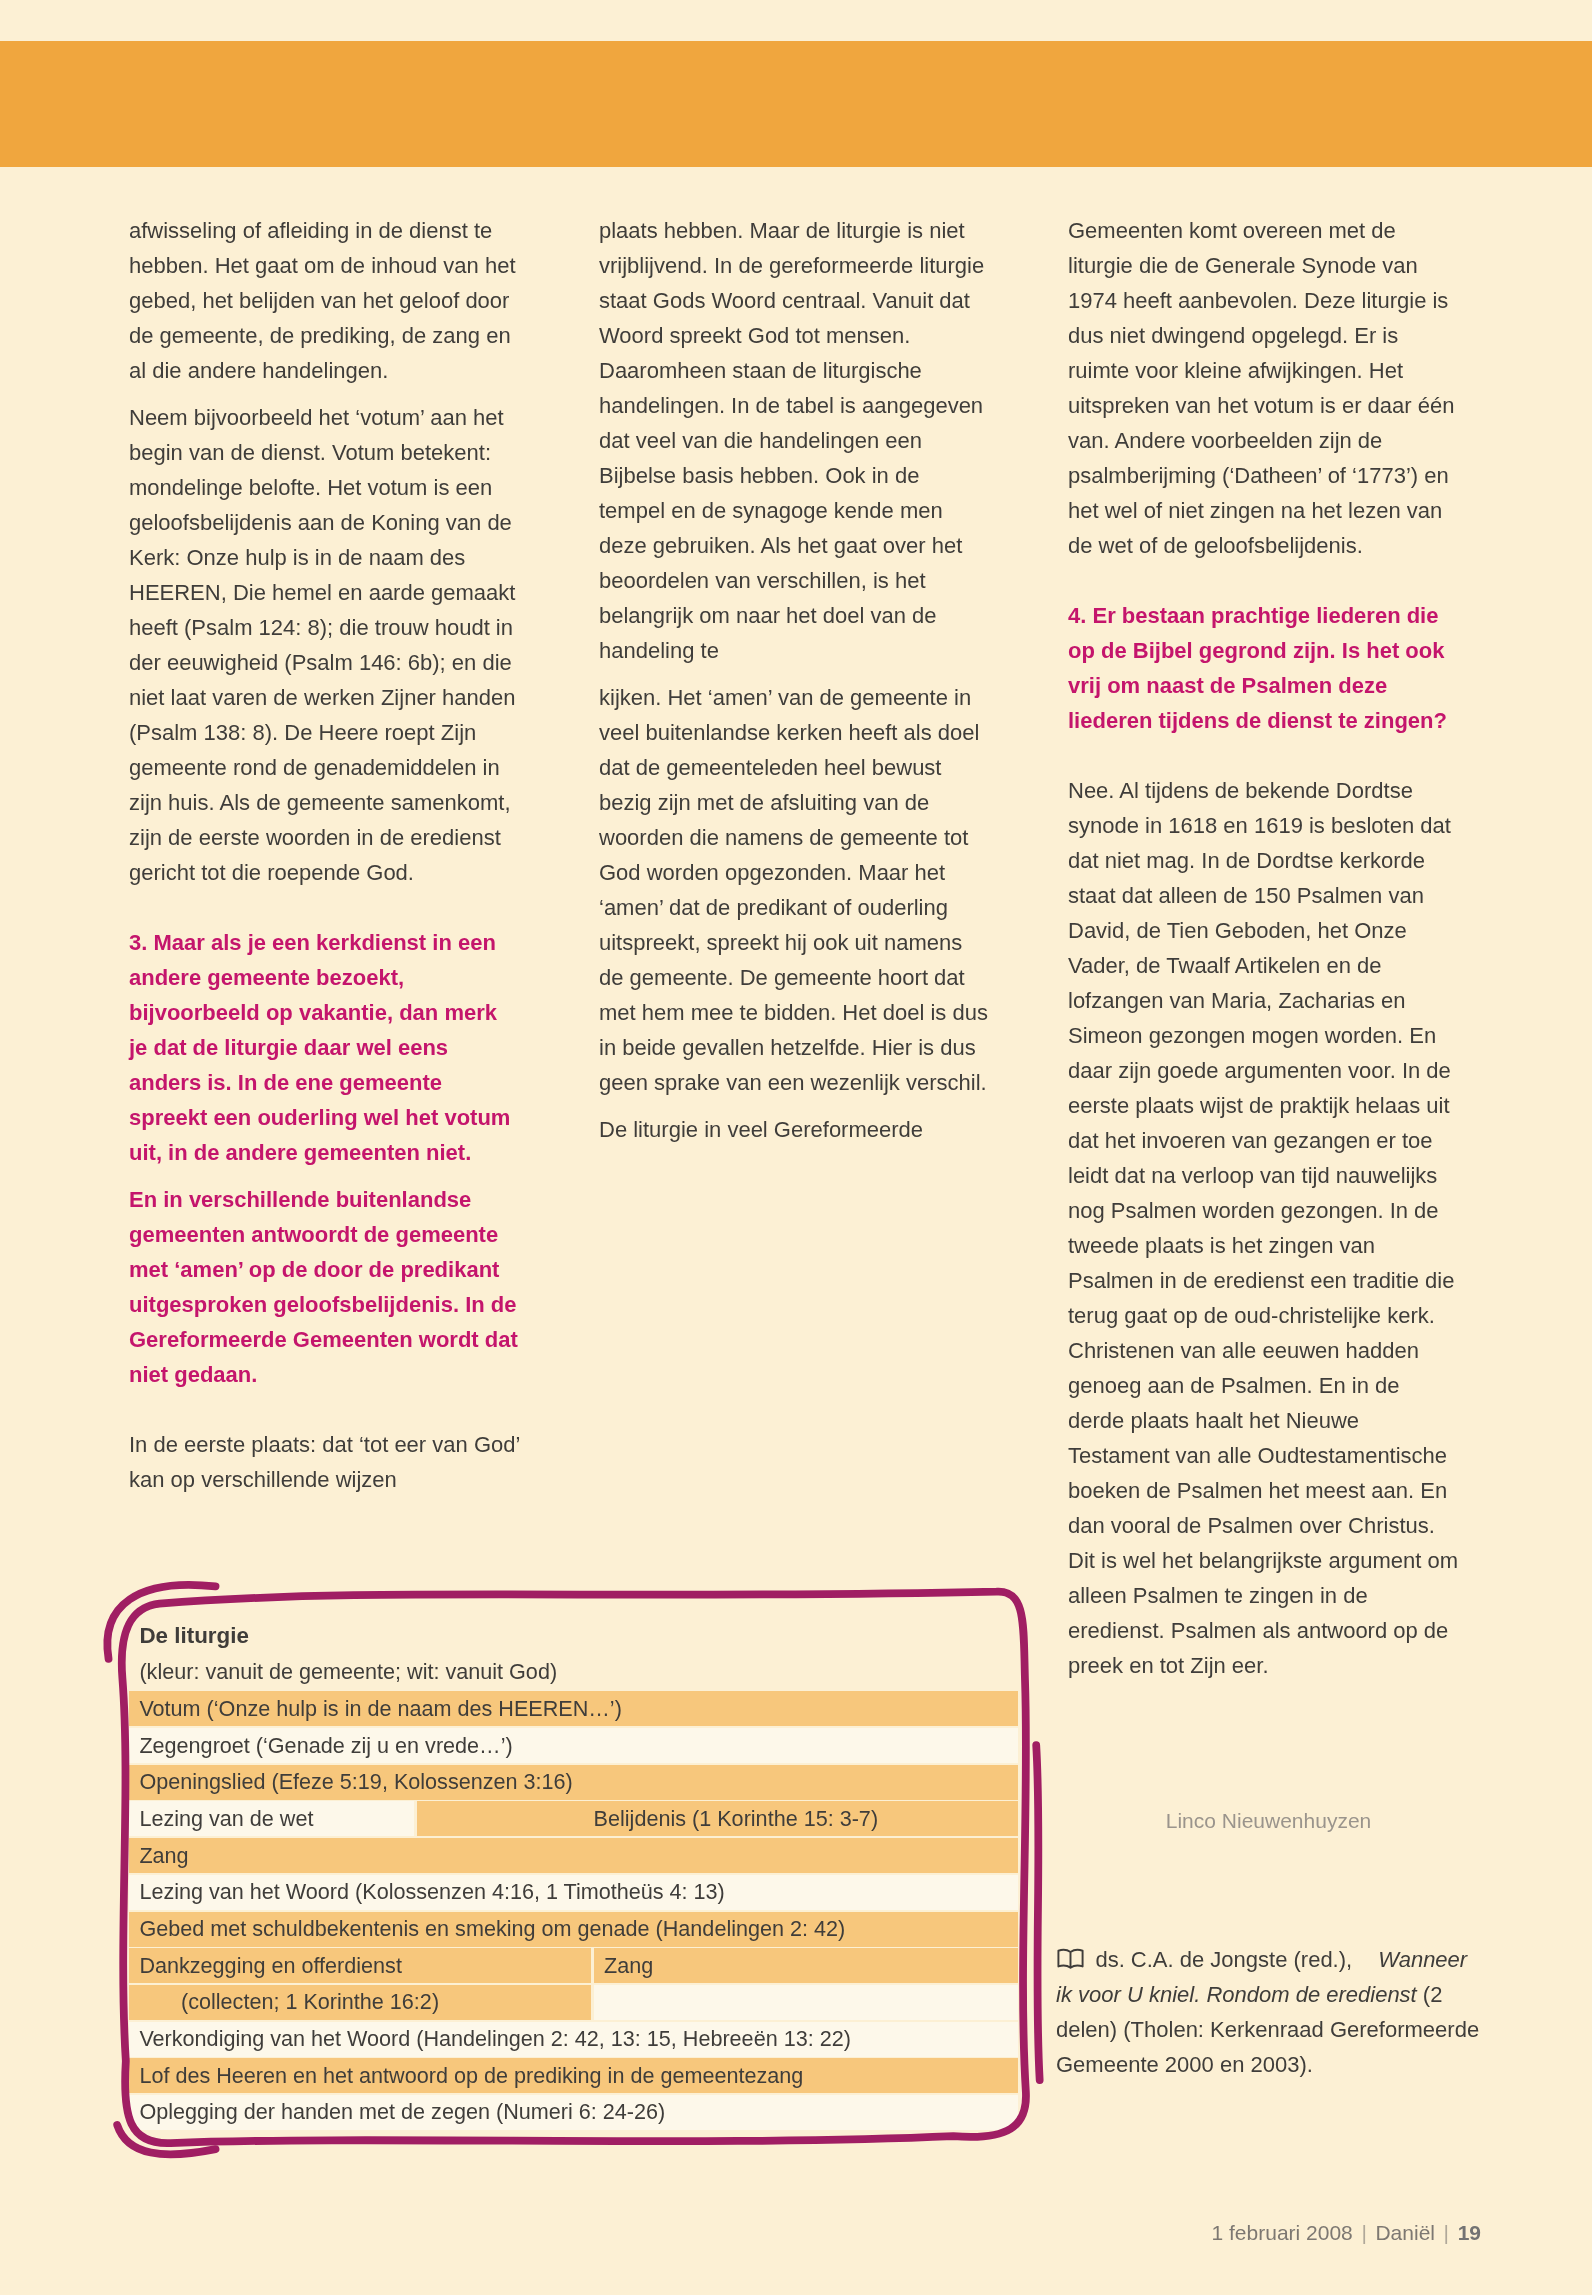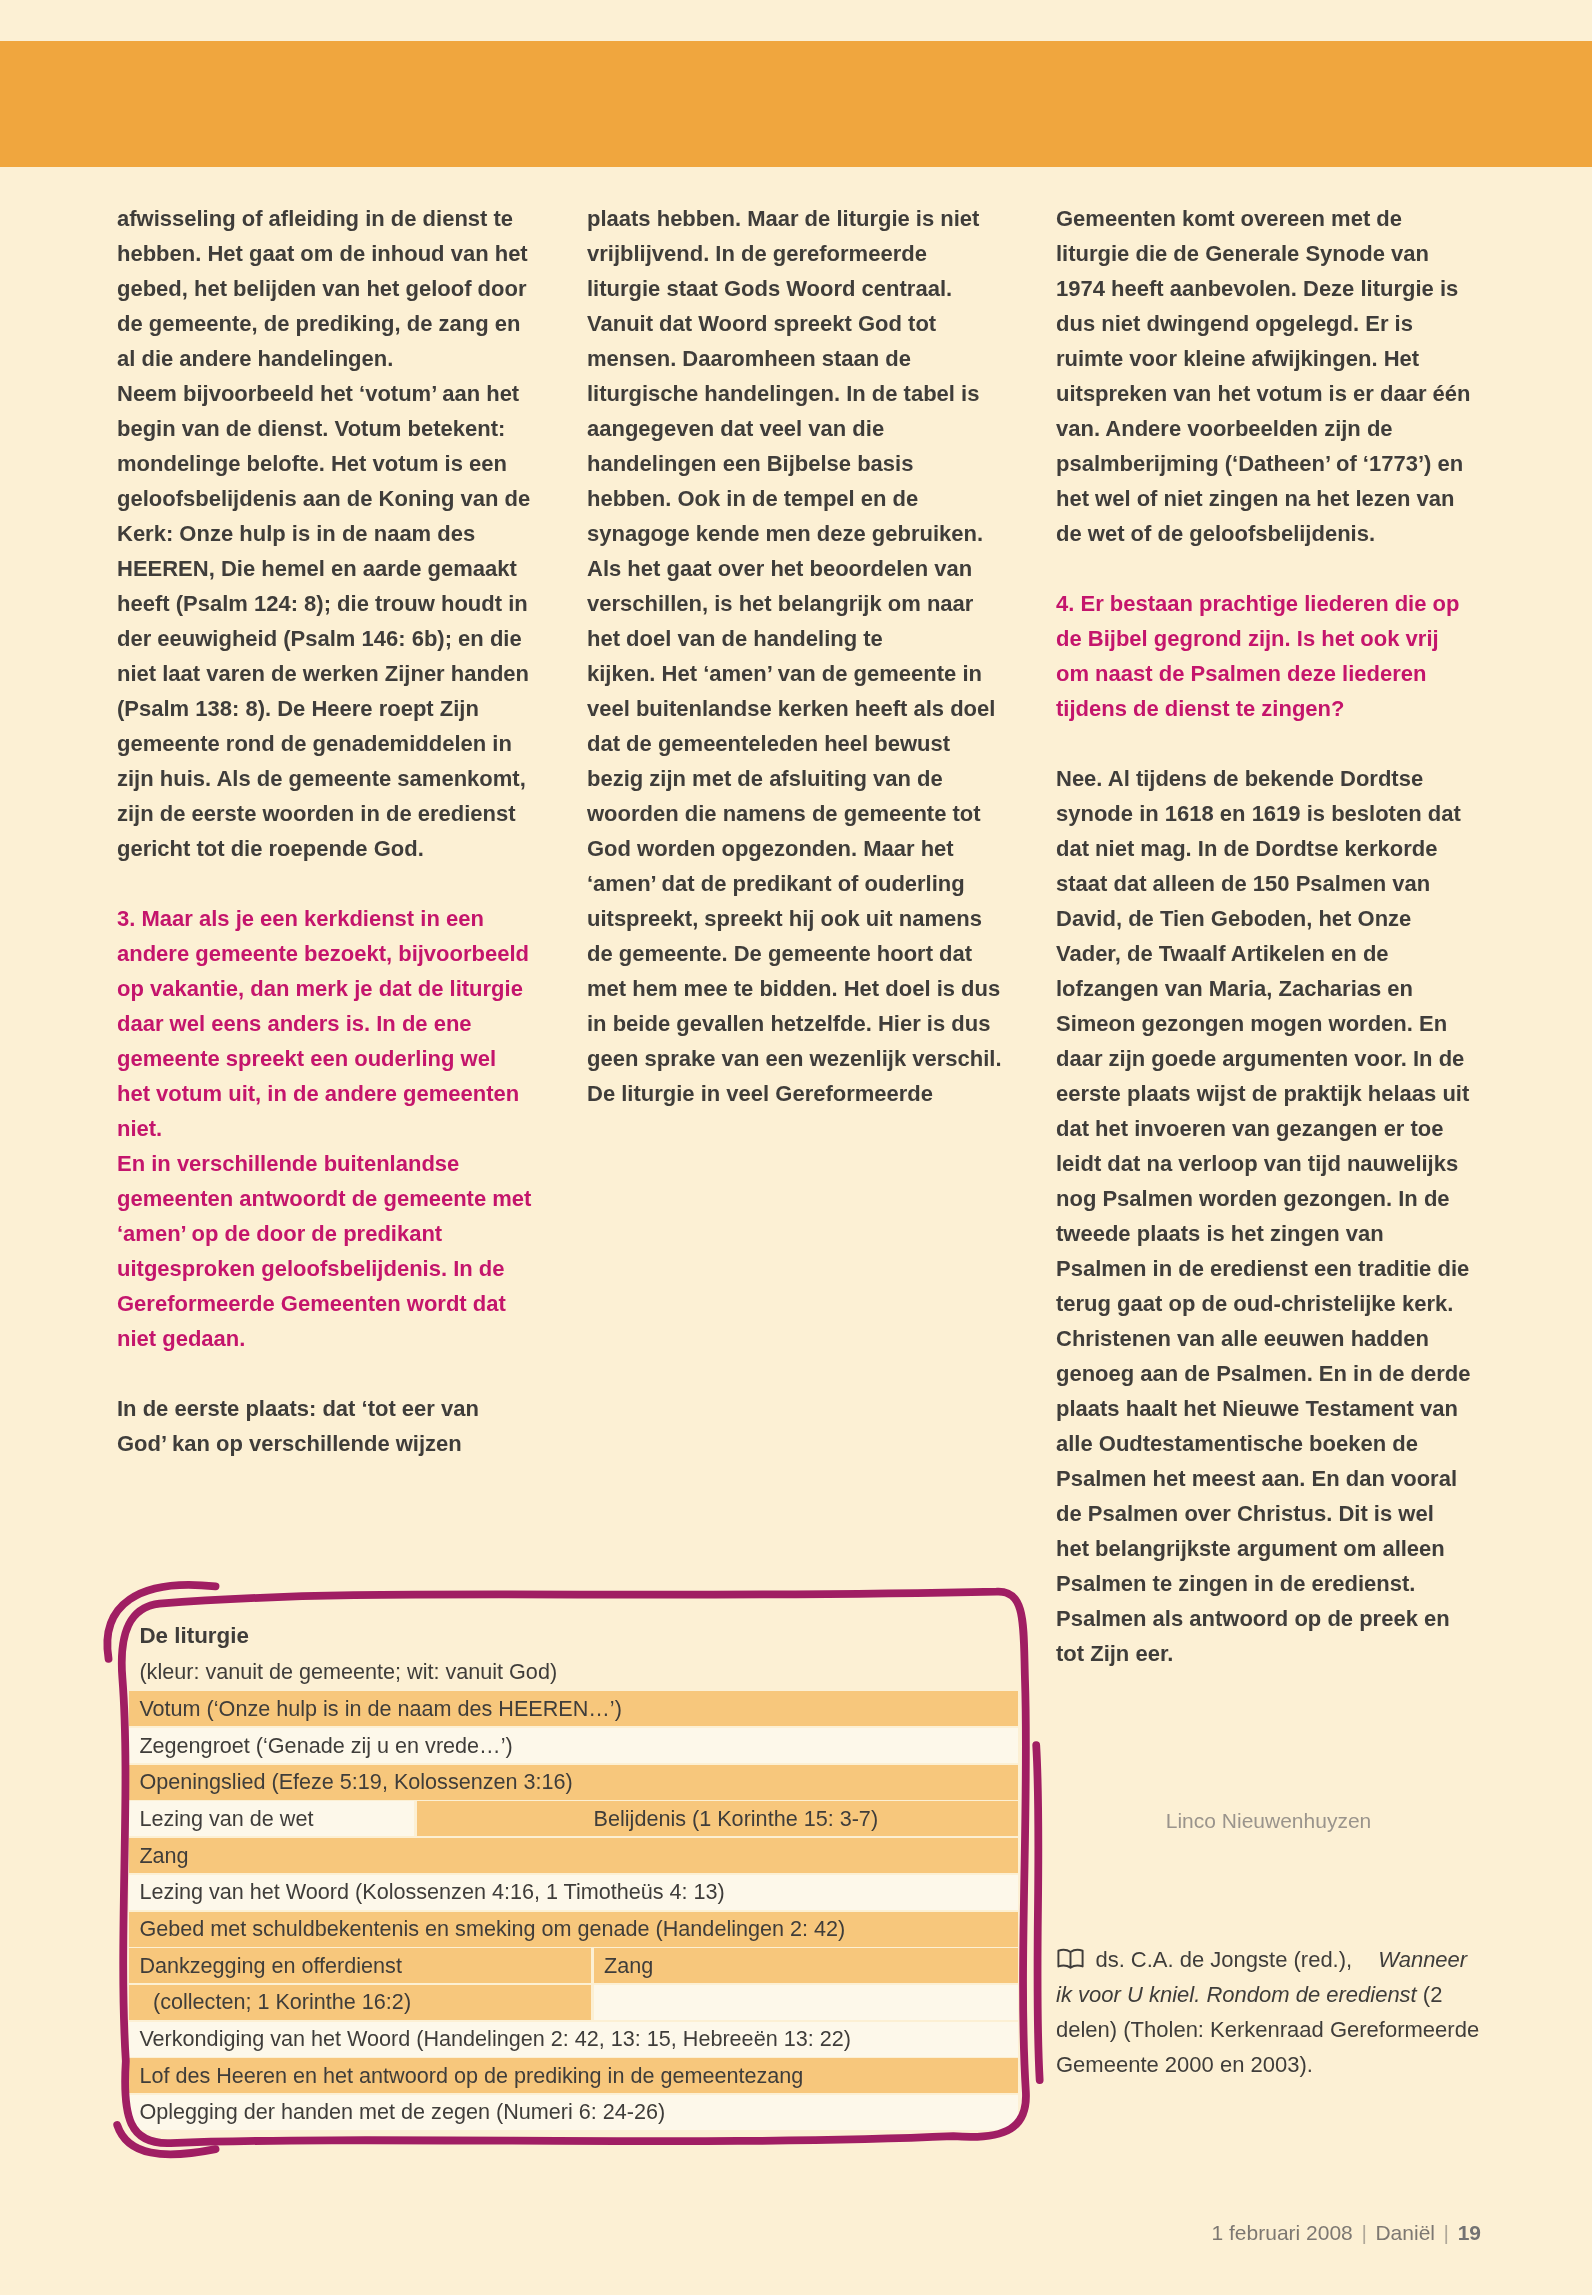--- a/index.html
+++ b/index.html
@@ -5,21 +5,21 @@
   html,body { margin:0; padding:0; }
   .page {
     position:relative; width:1592px; height:2295px; overflow:hidden;
     background: var(--page-bg, #fcf0d4);
     font-family:"Liberation Sans", sans-serif;
     color: var(--text, #3f3d3a);
   }
   .band { position:absolute; left:0; top:41px; width:1592px; height:126px; background: var(--band, #f0a63e); }
 
   .col { position:absolute; top:201px; width:416px; font-size:22px; line-height:35px; text-align:left; }
-  .col p { margin:0;font-weight:bold; }
+  .col p { margin:12px; }
   .col1 { left:117px; } .col2 { left:587px; } .col3 { left:1056px; }
   .gap { margin-top:35px !important; }
   .qhead { color: var(--magenta, #c4156c); font-weight:bold; }
 
   .pullquote {
     margin:108px -21.6px 134px; text-align:center;
     font-size:39px; line-height:50px; font-weight:bold;
     color: var(--quote, #9c1b62);
   }
 
@@ -28,21 +28,21 @@
   .tcell { box-sizing:border-box; min-height:35px; display:flex; align-items:center; padding:1.7px 10.4px; font-size:21.6px; line-height:26px; }
   .cell-full { width:100%; }
   .bg-o { background: var(--row-orange, #f7c77c); }
   .bg-w { background: var(--row-white, #fdf8ea); }
   .t-title { font-weight:bold; font-size:22.4px; }
   .lezing-cell { width:285px; }
   .belijdenis-cell { flex:1; padding-left:177px; }
   .dank-cell { width:462px; }
   .flex-cell { flex:1; }
   .cell-gap { margin-left:2.6px; }
-  .indent { padding-left:24px; }
+  .indent { padding-left:52px; }
 
   .border-svg { position:absolute; left:86px; top:1564px; pointer-events:none; }
   .border-svg path { fill:none; stroke: var(--border-magenta, #a01e63); stroke-width:9; stroke-linecap:round; stroke-linejoin:round; }
 
   .author { position:absolute; left:1056px; top:1809px; width:425px; text-align:center; font-size:21px; color:#9a948c; }
 
   .bookref { position:absolute; left:1056px; top:1942px; width:430px; font-size:22px; line-height:35px; }
   .bookref .title { font-style:italic;margin-left:20px; }
   .book-icon { display:inline-block; vertical-align:-3.5px; margin-right:10.4px; }
 

